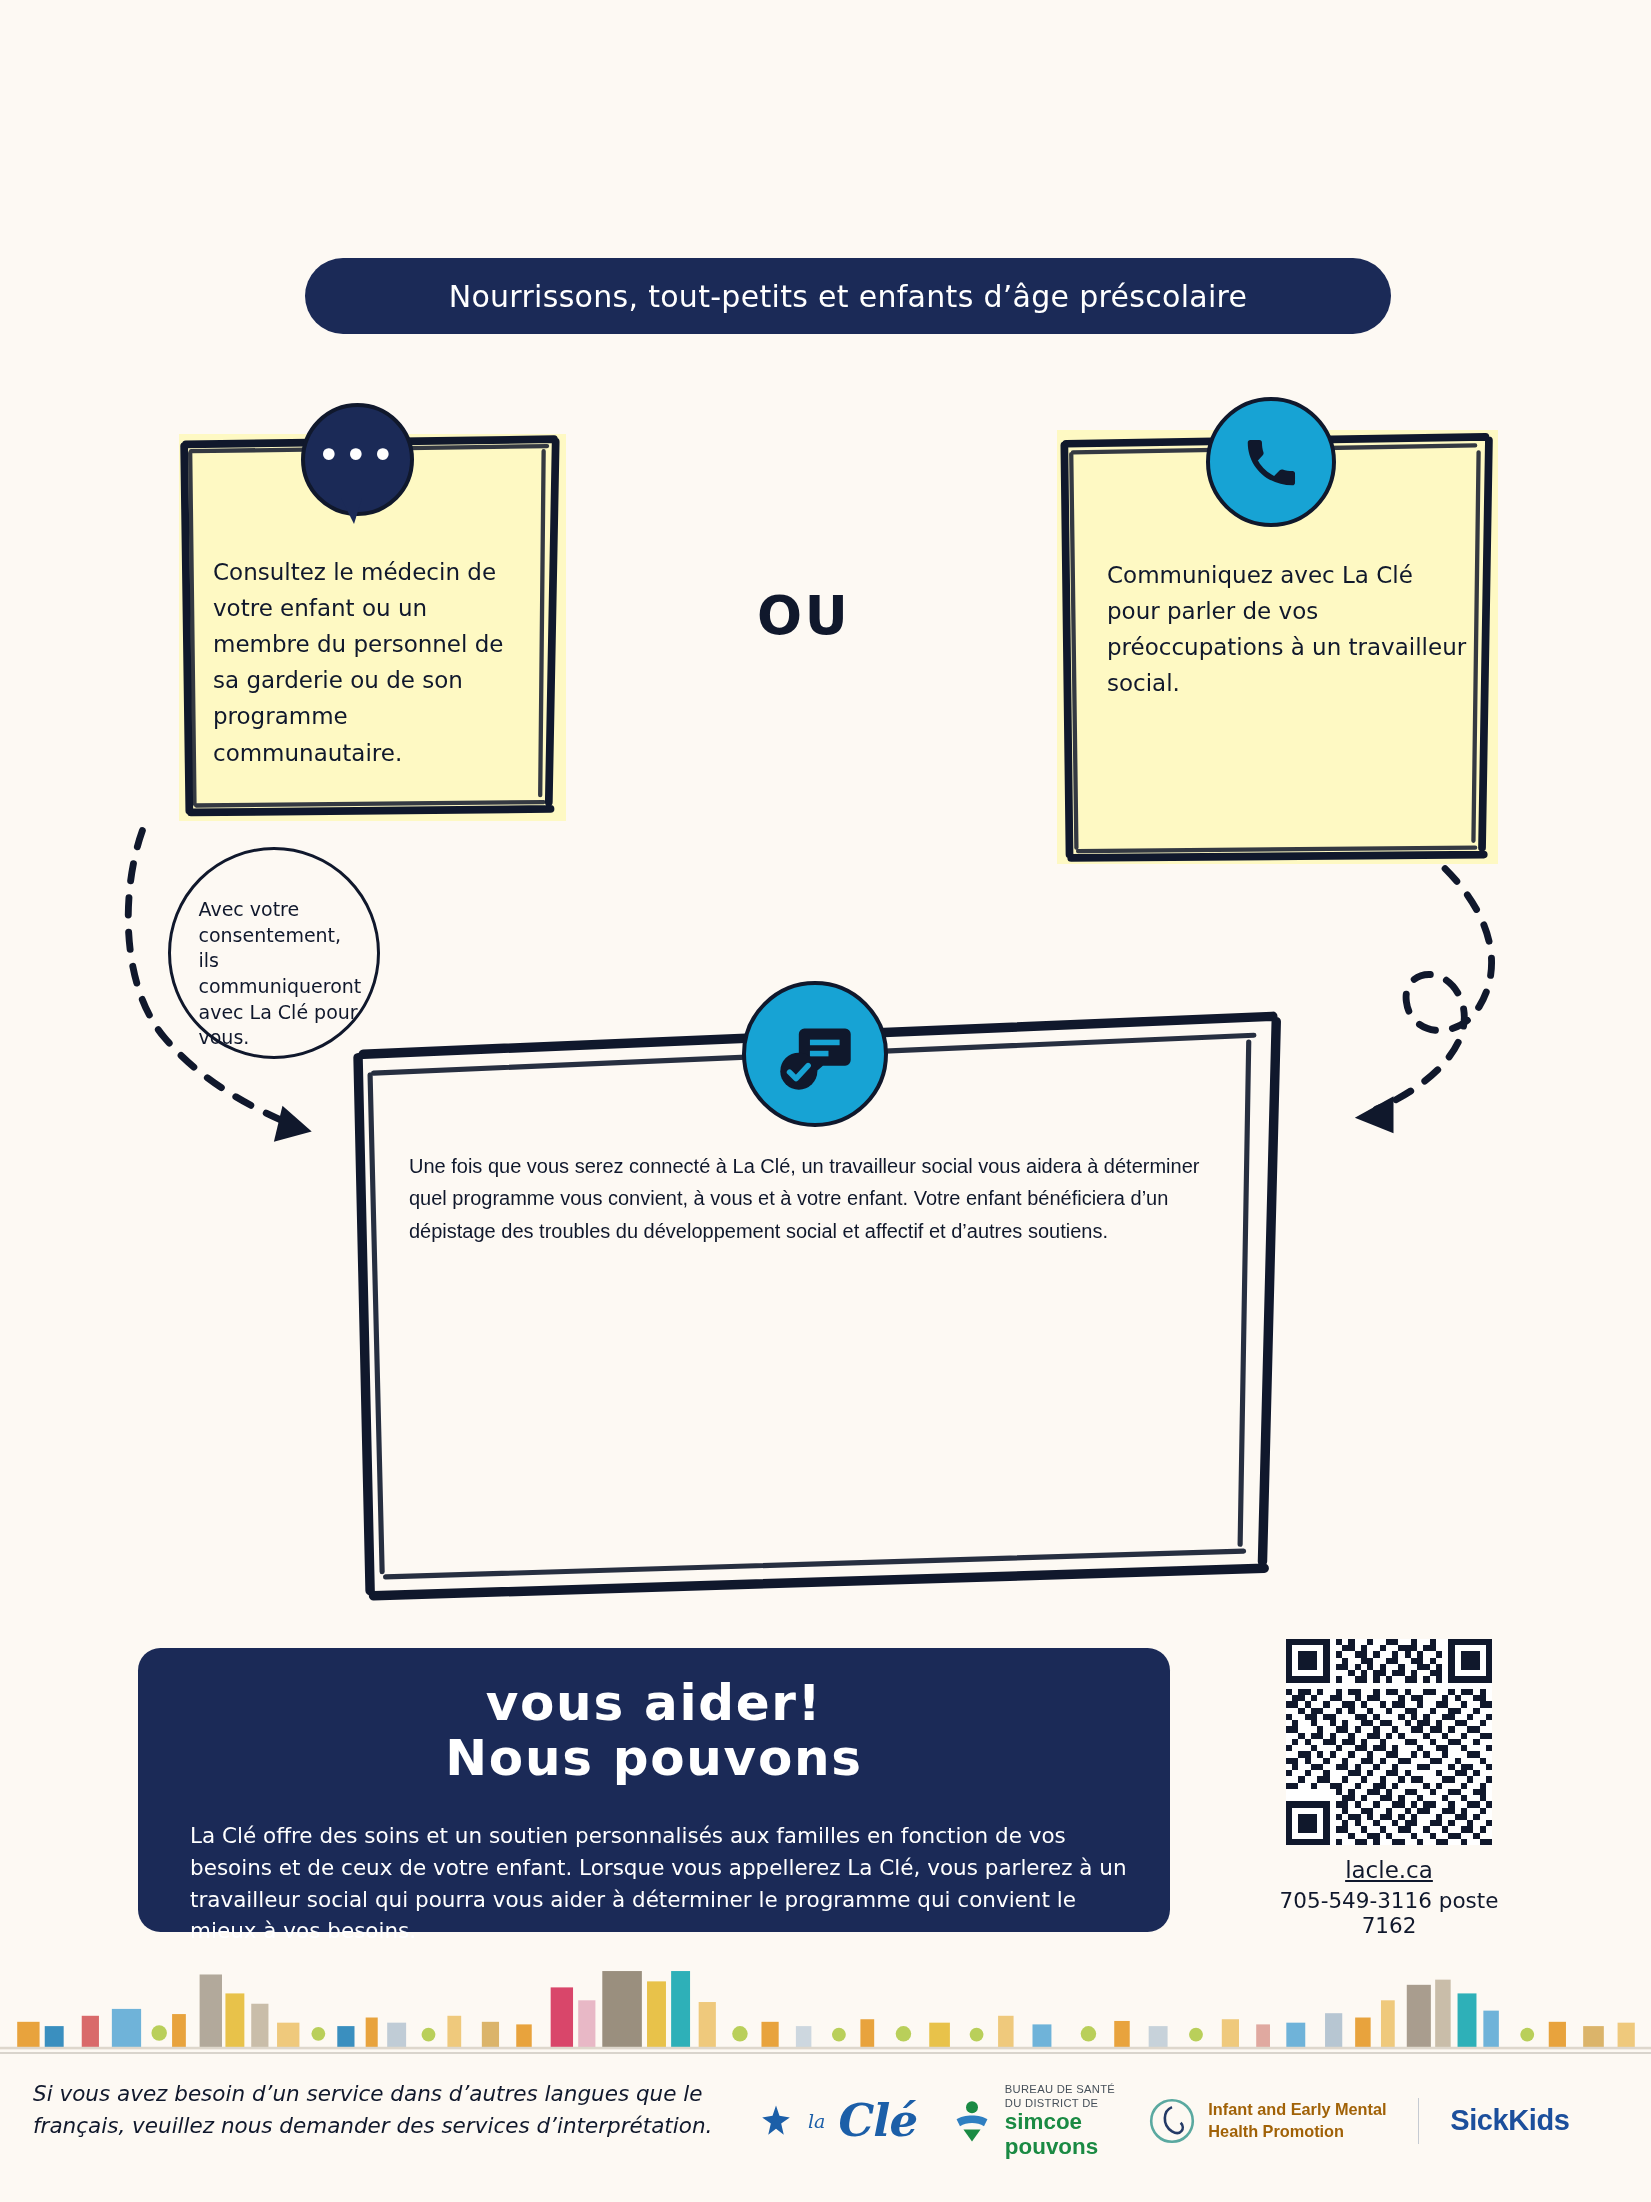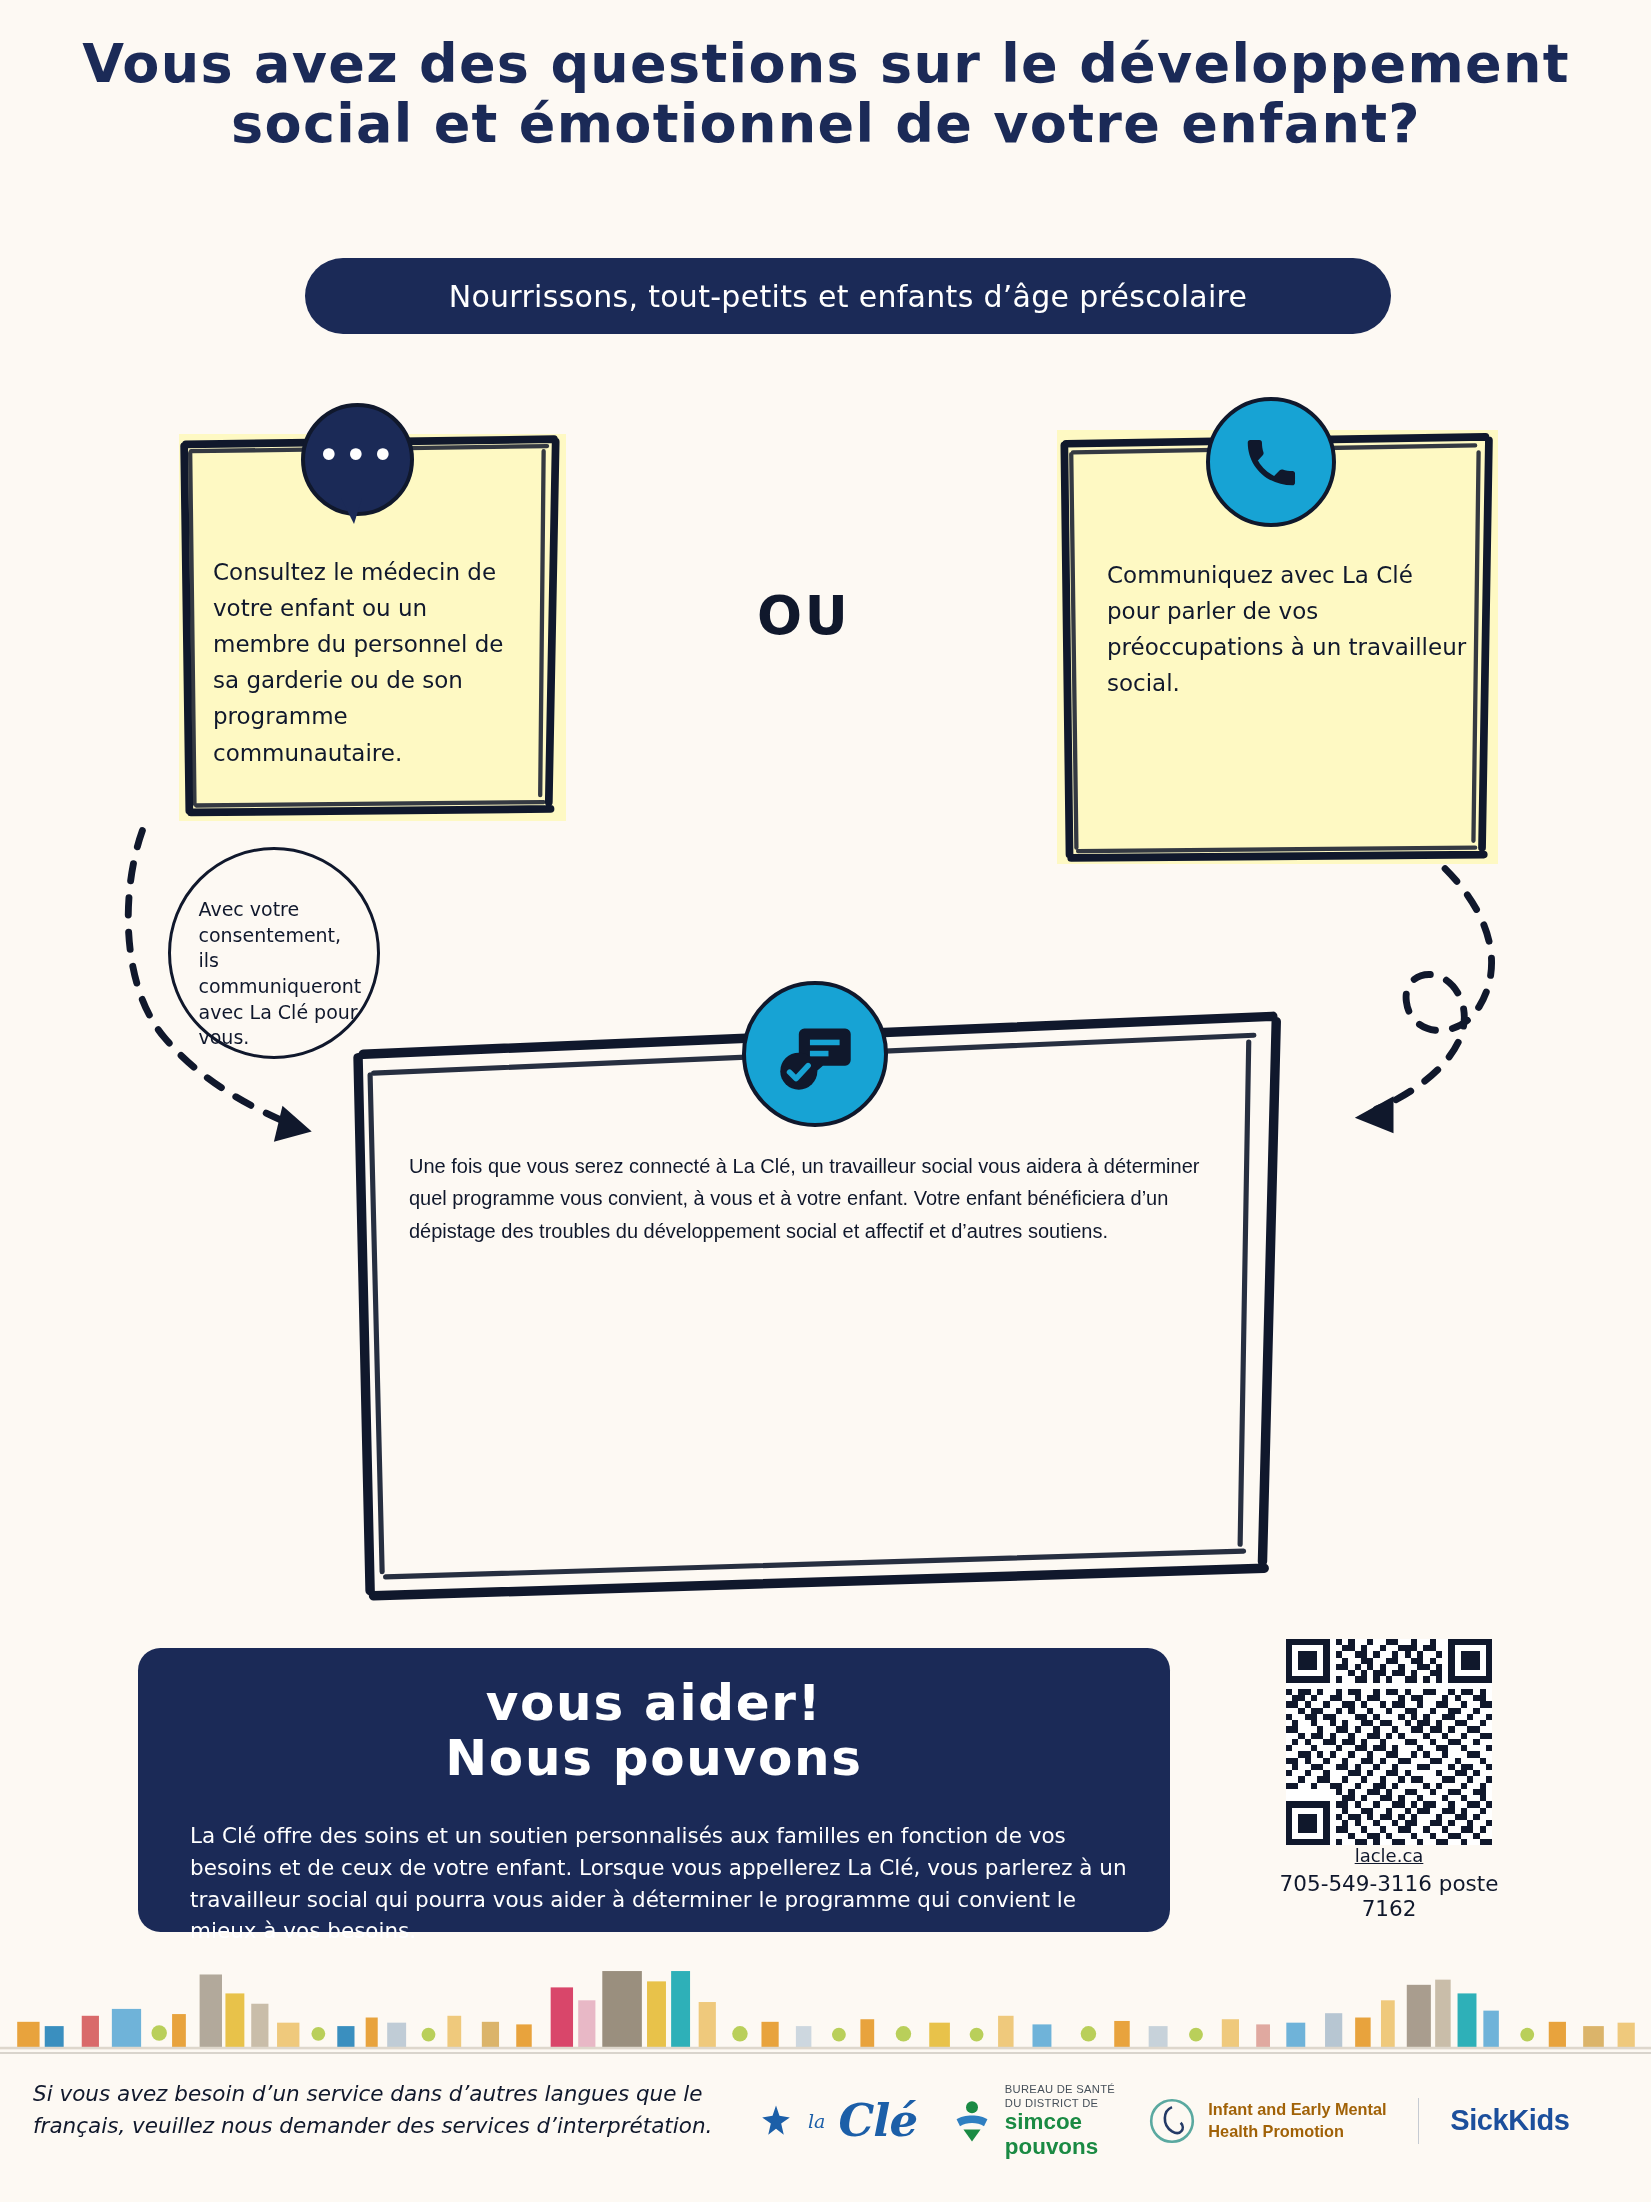--- a/index.html
+++ b/index.html
@@ -235,22 +235,22 @@
     width: 258px;
     text-align: center;
   }
   .qr-code {
     width: 206px;
     height: 206px;
     margin: 0 auto;
     display: block;
   }
   .qr-link {
-    margin-top: 0;
-    font-size: 18px;
+    margin-top: 12px;
+    font-size: 23px;
     color: #10182c;
     text-decoration: underline;
     font-family: "DejaVu Sans", sans-serif;
   }
   .qr-phone {
     margin-top: 5.2px;
     font-size: 21.5px;
     color: #10182c;
     font-family: "DejaVu Sans", sans-serif;
   }
@@ -344,21 +344,20 @@
     width: 1.7px;
     height: 46px;
     background: #c6cbd2;
   }
 </style>
 </head>
 <body>
 
 <div class="page">
 
-  <div class="title">Vous avez des questions sur le développement social et émotionnel de votre enfant?</div>
 
   <div class="subtitle-pill">
     <span>Nourrissons, tout-petits et enfants d’âge préscolaire</span>
   </div>
 
   <div class="hand-box box-left">
     <svg width="387" height="387" style="position:absolute;top:0;left:0;" viewBox="0 0 450 450">
       <path d="M8,12 L436,6 M438,9 L430,428 M432,436 L14,440 M12,438 L6,14" stroke="#10182c" stroke-width="9" fill="none" stroke-linecap="round"></path>
       <path d="M14,20 L428,14 M424,20 L420,420 M424,428 L20,432 M18,430 L13,22" stroke="#10182c" stroke-width="5" fill="none" stroke-linecap="round" opacity="0.85"></path>
     </svg>

